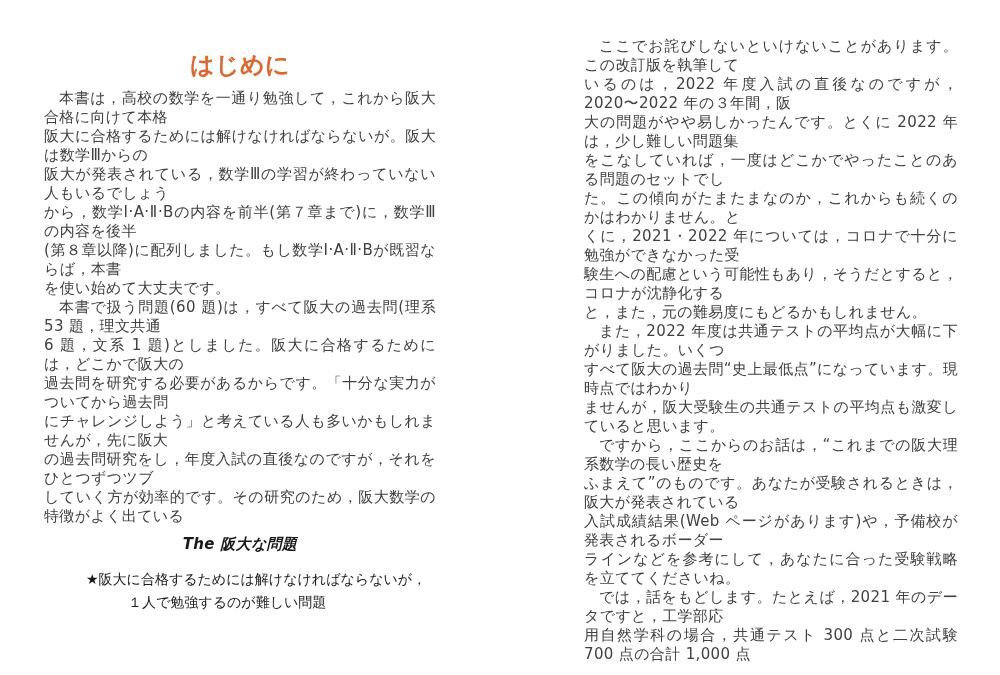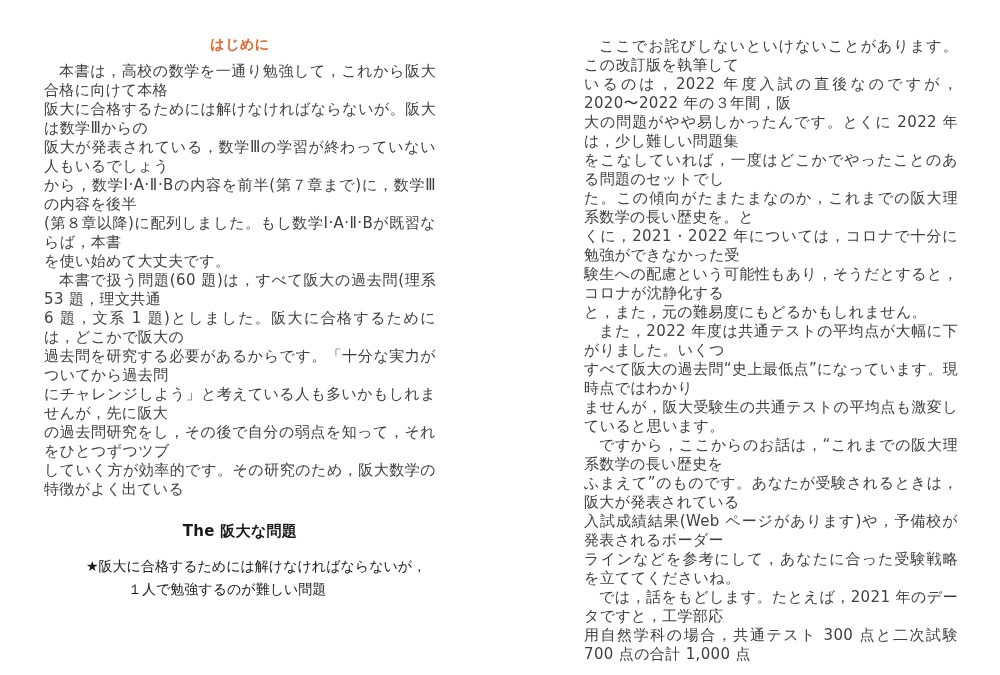--- a/index.html
+++ b/index.html
@@ -16,58 +16,58 @@
   .title-orange { color:#e0662a; text-align:center; font-size:17px; margin:0; letter-spacing:0.5px; }
   .heading-dark { color:#1a1a1a; text-align:center; font-size:15px; margin:0; letter-spacing:0.3px; }
   .star-block { font-size:14px; line-height:23px; color:#1a1a1a; margin:0; }
   .star-block .l1 { padding-left:42px; }
   .star-block .l2 { padding-left:76px; }
 </style>
 </head>
 <body>
 
 <div class="page left">
-  <h1 class="title-orange" style="margin-top:36px;font-size:14px;">はじめに</h1>
+  <h1 class="title-orange" style="margin-top:49px;font-size:24px;">はじめに</h1>
 
   <div style="margin-top:8px;">
     <p class="p indent">本書は，高校の数学を一通り勉強して，これから阪大合格に向けて本格</p>
     <p class="p">阪大に合格するためには解けなければならないが。阪大は数学Ⅲからの</p>
     <p class="p">阪大が発表されている，数学Ⅲの学習が終わっていない人もいるでしょう</p>
     <p class="p">から，数学Ⅰ·A·Ⅱ·Bの内容を前半(第７章まで)に，数学Ⅲの内容を後半</p>
     <p class="p">(第８章以降)に配列しました。もし数学Ⅰ·A·Ⅱ·Bが既習ならば，本書</p>
     <p class="p">を使い始めて大丈夫です。</p>
   </div>
 
   <div>
     <p class="p indent">本書で扱う問題(60 題)は，すべて阪大の過去問(理系 53 題，理文共通</p>
     <p class="p">6 題，文系 1 題)としました。阪大に合格するためには，どこかで阪大の</p>
     <p class="p">過去問を研究する必要があるからです。「十分な実力がついてから過去問</p>
     <p class="p">にチャレンジしよう」と考えている人も多いかもしれませんが，先に阪大</p>
-    <p class="p">の過去問研究をし，その後で自分の弱点を知って，それをひとつずつツブ</p>
+    <p class="p">の過去問研究をし，年度入試の直後なのですが，それをひとつずつツブ</p>
     <p class="p">していく方が効率的です。その研究のため，阪大数学の特徴がよく出ている</p>
   </div>
 
-  <h2 class="heading-dark" style="margin-top:23px;margin-bottom:3px;">The 阪大な問題</h2>
+  <h2 class="heading-dark" style="margin-top:9px;margin-bottom:3px;font-style:italic;">The 阪大な問題</h2>
 
 
   <div class="star-block" style="margin-top:14px;">
     <div class="l1">★阪大に合格するためには解けなければならないが，</div>
     <div class="l2" style="padding-left:84px;">１人で勉強するのが難しい問題</div>
 
   </div>
 
 </div>
 
 <div class="page right">
   <div style="margin-top:37px;">
     <p class="p indent">ここでお詫びしないといけないことがあります。この改訂版を執筆して</p>
     <p class="p">いるのは，2022 年度入試の直後なのですが，2020〜2022 年の３年間，阪</p>
     <p class="p">大の問題がやや易しかったんです。とくに 2022 年は，少し難しい問題集</p>
     <p class="p">をこなしていれば，一度はどこかでやったことのある問題のセットでし</p>
-    <p class="p">た。この傾向がたまたまなのか，これまでの阪大理系数学の長い歴史を。と</p>
+    <p class="p">た。この傾向がたまたまなのか，これからも続くのかはわかりません。と</p>
     <p class="p">くに，2021・2022 年については，コロナで十分に勉強ができなかった受</p>
     <p class="p">験生への配慮という可能性もあり，そうだとすると，コロナが沈静化する</p>
     <p class="p">と，また，元の難易度にもどるかもしれません。</p>
   </div>
 
   <div>
     <p class="p indent">また，2022 年度は共通テストの平均点が大幅に下がりました。いくつ</p>
     <p class="p">すべて阪大の過去問“史上最低点”になっています。現時点ではわかり</p>
     <p class="p">ませんが，阪大受験生の共通テストの平均点も激変していると思います。</p>
   </div>

